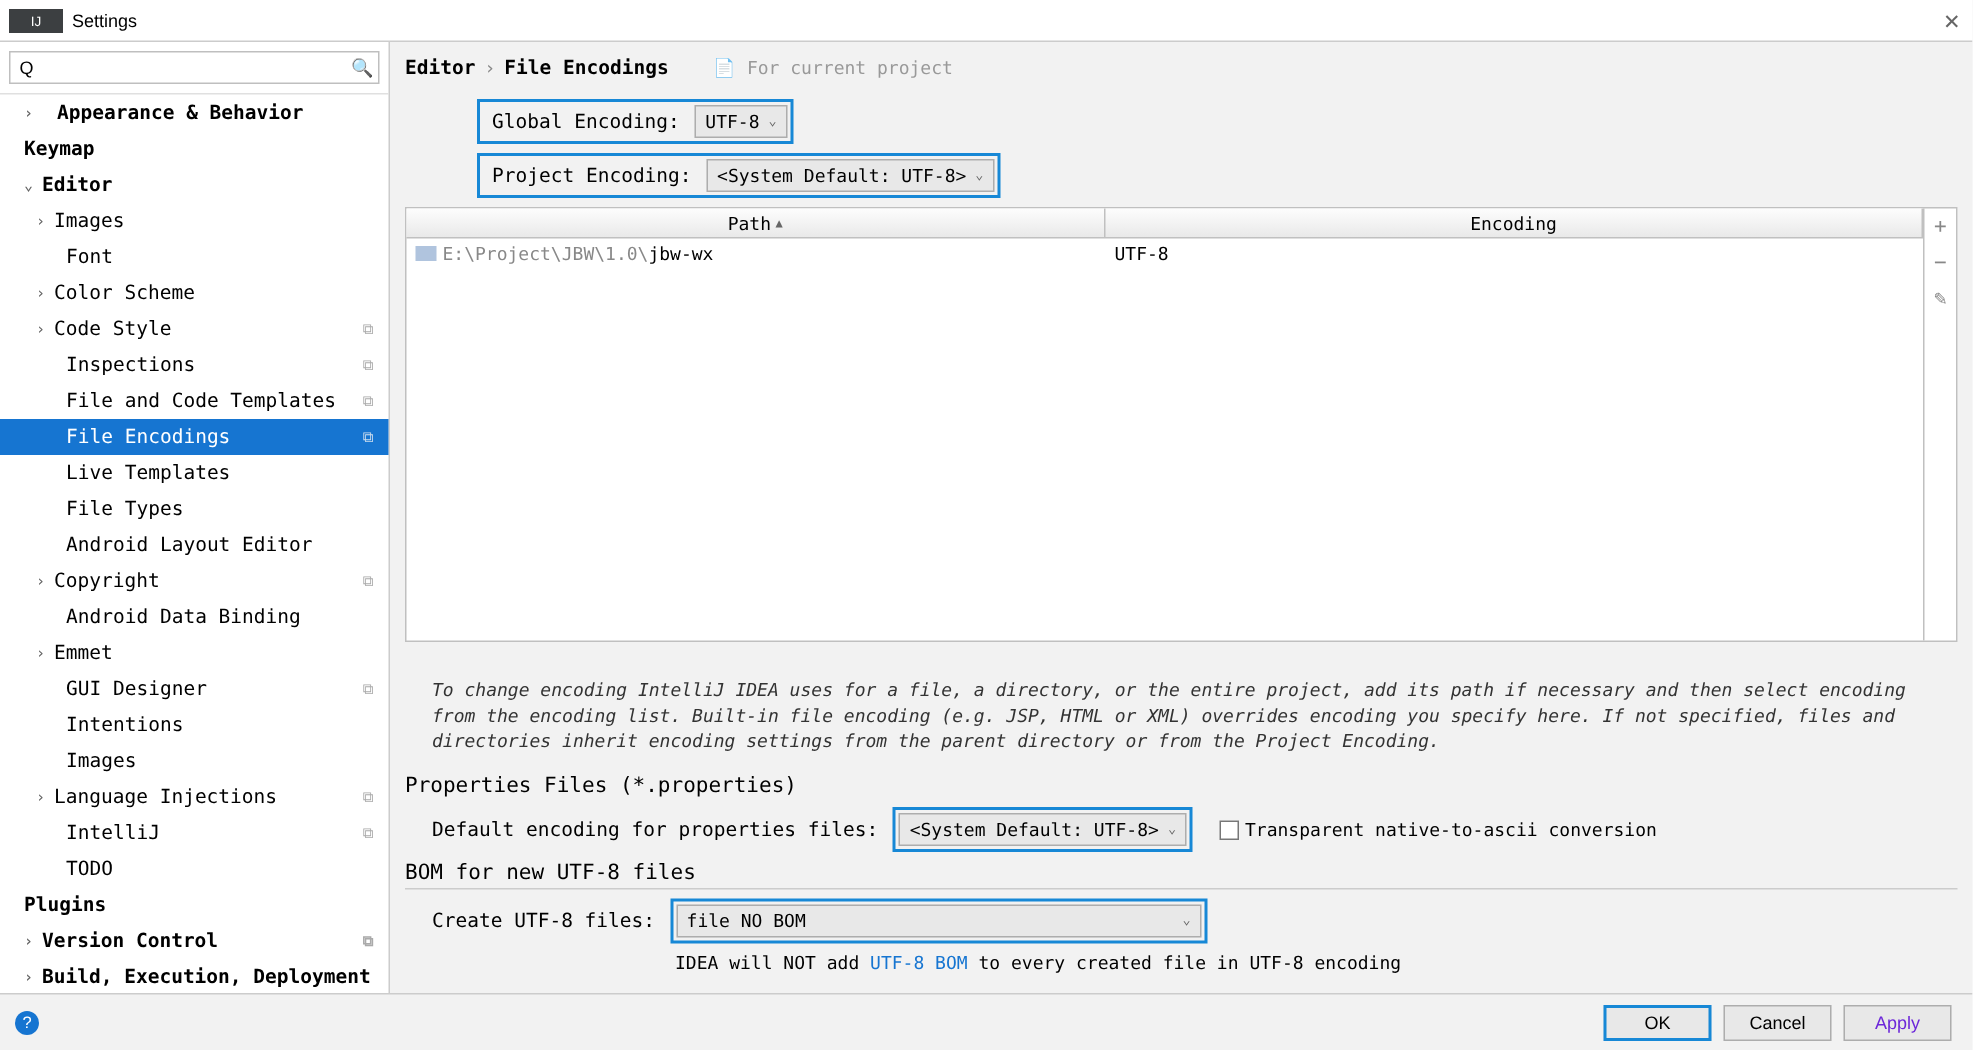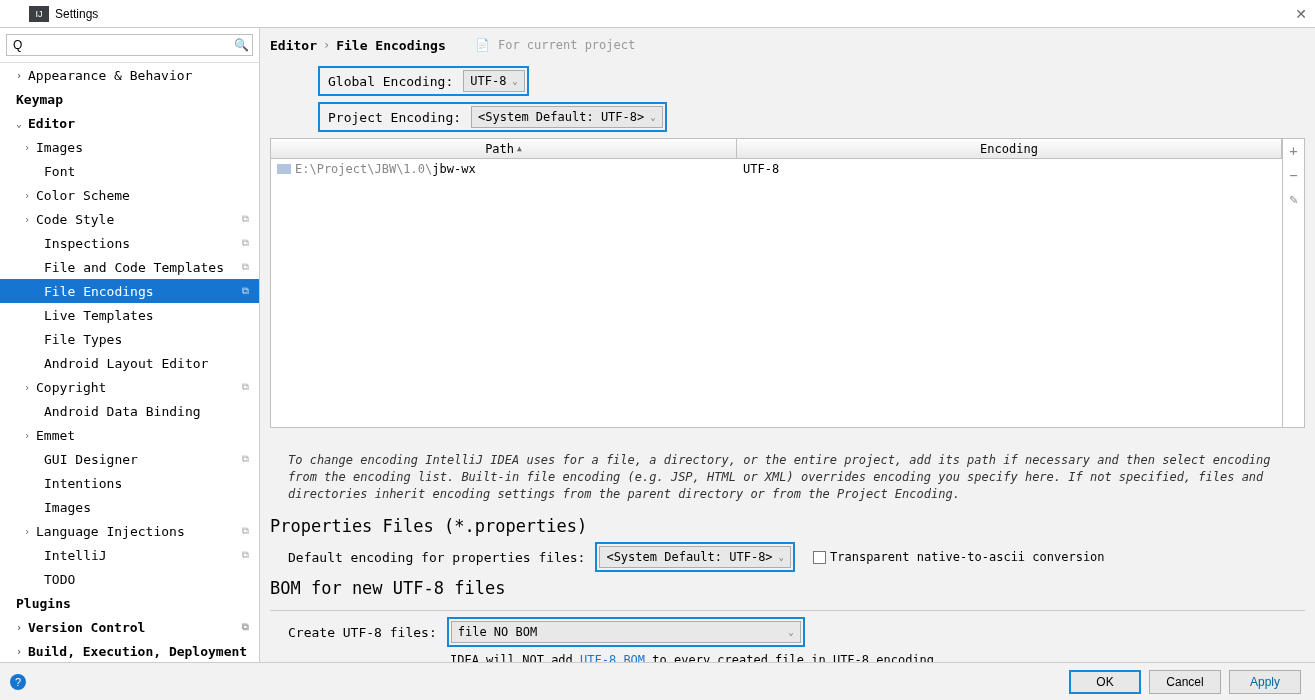--- a/index.html
+++ b/index.html
@@ -1,18 +1,18 @@
 <!DOCTYPE html>
 <html><head>
 <meta charset="utf-8">
 <style>
 * { box-sizing: border-box; margin: 0; padding: 0; }
 body { font-family: "Segoe UI", Arial, sans-serif; font-size: 12px; background: #fff; color: #000; width: 1315px; height: 700px; overflow: hidden; }
 .titlebar { height: 28px; background: #fff; border-bottom: 1px solid #ccc; display: flex; align-items: center; padding: 0 6px; position: relative; }
-.titlebar .app-icon { width: 20px; height: 16px; background: #3c3f41; display: inline-flex; align-items: center; justify-content: center; color: #fff; font-size: 9px; font-weight: normal; margin-right: 6px; margin-left: 23px; }
+.titlebar .app-icon { width: 36px; height: 16px; background: #3c3f41; display: inline-flex; align-items: center; justify-content: center; color: #fff; font-size: 9px; font-weight: normal; margin-right: 6px; }
 .titlebar .close { position: absolute; right: 8px; top: 6px; font-size: 14px; color: #666; cursor: pointer; }
 .content { display: flex; height: calc(700px - 28px - 38px); }
 .sidebar { width: 260px; border-right: 1px solid #ccc; background: #fff; display: flex; flex-direction: column; }
 .search { padding: 6px; border-bottom: 1px solid #e0e0e0; }
 .search input { width: 100%; height: 22px; border: 1px solid #bfbfbf; padding: 2px 20px 2px 6px; font-size: 12px; }
 .search-wrap { position: relative; }
 .search-wrap .mag { position: absolute; right: 4px; top: 4px; color: #888; font-size: 12px; }
 .tree { flex: 1; overflow-y: auto; font-family: Consolas, monospace; font-size: 13px; }
 .tree-item { display: flex; align-items: center; height: 24px; padding-left: 10px; cursor: pointer; position: relative; }
 .tree-item.lvl1 { padding-left: 16px; font-weight: bold; }
@@ -41,33 +41,33 @@
 .th.path { flex: 0 0 466px; }
 .th.enc { flex: 1; }
 .table-body { font-size: 12px; }
 .tr { display: flex; height: 20px; align-items: center; }
 .td.path { flex: 0 0 466px; padding-left: 6px; display: flex; align-items: center; }
 .td.enc { flex: 1; padding-left: 6px; }
 .folder-icon { width: 14px; height: 10px; background: #b0c4de; margin-right: 4px; display: inline-block; }
 .path-prefix { color: #888; }
 .table-side { width: 22px; border-left: 1px solid #c0c0c0; display: flex; flex-direction: column; align-items: center; padding-top: 4px; gap: 8px; color: #888; font-size: 14px; }
 .help-text { font-size: 12px; color: #333; margin: 24px 4px 14px 18px; line-height: 1.4; font-style: italic; }
-.section-title { font-size: 17px; margin: 6px 0 6px 0; }
-.section-title.hr { border-bottom: 1px solid #ccc; padding-bottom: 12px; }
+.section-title { font-size: 14px; margin: 6px 0 6px 0; }
+.section-title.hr { border-bottom: 1px solid #ccc; padding-bottom: 2px; }
 .inline-row { display: flex; align-items: center; margin: 6px 0 6px 18px; font-size: 13px; }
 .inline-row .lbl2 { margin-right: 10px; }
 .checkbox { display: inline-flex; align-items: center; margin-left: 18px; font-size: 12px; }
 .checkbox .box { width: 13px; height: 13px; border: 1px solid #777; background: #fff; margin-right: 4px; }
 .wide-dd { width: 350px; justify-content: space-between; }
 .note { font-size: 12px; margin: 4px 0 0 180px; }
 .note .link { color: #1675d1; }
 .footer { height: 38px; border-top: 1px solid #ccc; display: flex; align-items: center; justify-content: flex-end; padding: 0 14px; gap: 8px; background: #f2f2f2; }
 .footer .btn { min-width: 72px; height: 24px; border: 1px solid #adadad; background: #e8e8e8; font-size: 12px; cursor: pointer; }
 .footer .btn.primary { border: 2px solid #1788d6; }
-.footer .btn.disabled { color: #0369a1; }
+.footer .btn.disabled { color: #6d28d9; }
 .help-icon { position: absolute; left: 10px; bottom: 10px; width: 16px; height: 16px; border-radius: 50%; background: #1675d1; color: #fff; font-size: 11px; display: flex; align-items: center; justify-content: center; cursor: pointer; }
 .sort-arrow { font-size: 8px; margin-left: 3px; color: #666; }
 </style>
 </head>
 <body>
 
 <div class="titlebar">
   <span class="app-icon">IJ</span>
   <span>Settings</span>
   <span class="close">✕</span>
@@ -77,21 +77,21 @@
   <div class="sidebar">
     <div class="search">
       <div class="search-wrap">
         <input type="text" value="Q" placeholder="" style="">
         <span class="mag">🔍</span>
       </div>
     </div>
     <div class="tree" id="tree">
         <div class="tree-item lvl1">
           <span class="chev">›</span>
-          <span style="font-weight: normal;">Appearance &amp; Behavior</span>
+          <span style="font-weight: bold; margin-left: 10px;">Appearance &amp; Behavior</span>
         </div>
         <div class="tree-item lvl1">
           <span style="font-weight: bold;">Keymap</span>
         </div>
         <div class="tree-item lvl1">
           <span class="chev">⌄</span>
           <span style="font-weight: bold;">Editor</span>
         </div>
         <div class="tree-item lvl2 exp">
           <span class="chev">›</span>

